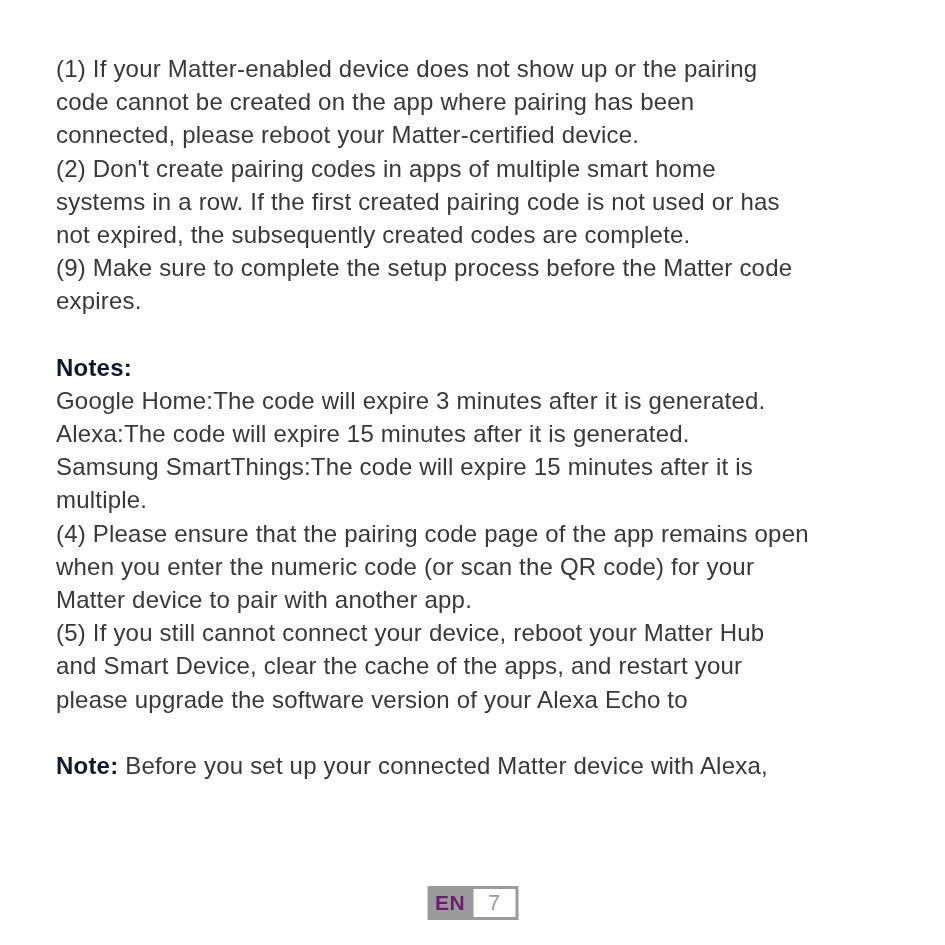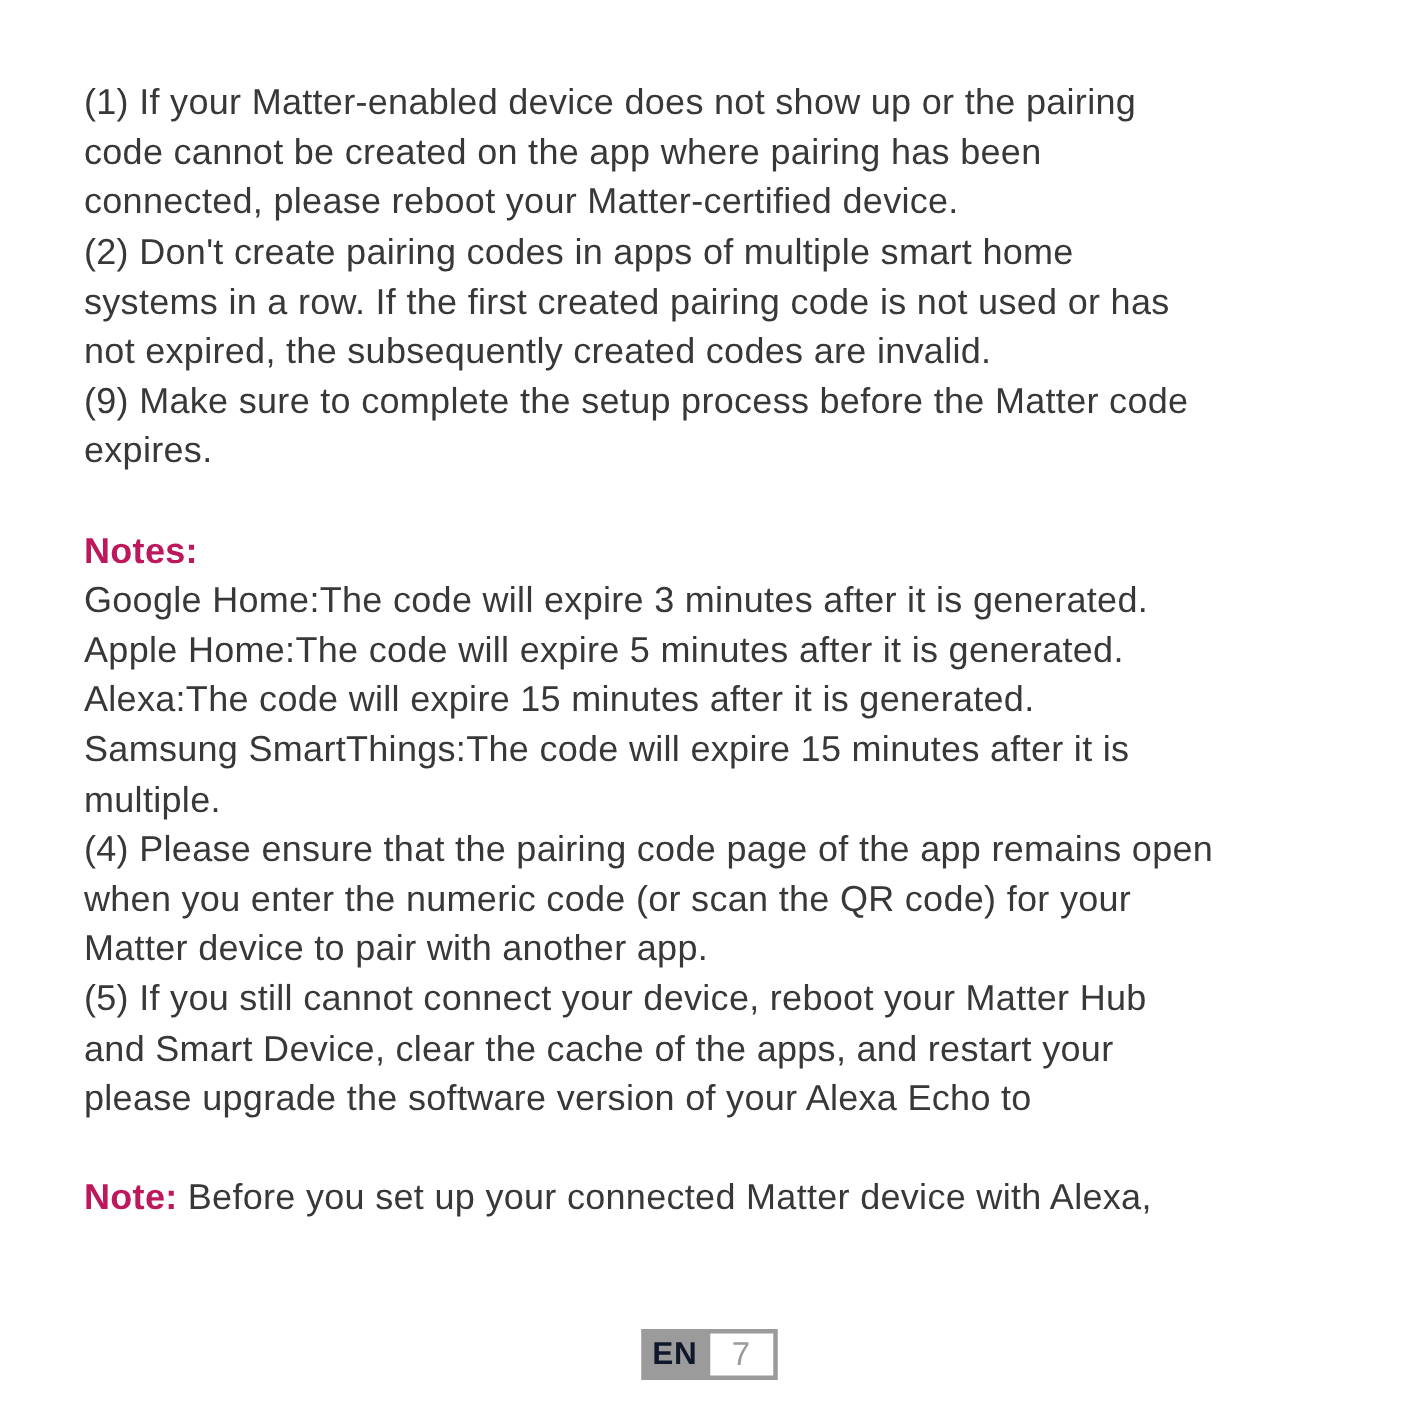--- a/index.html
+++ b/index.html
@@ -35,39 +35,39 @@
     white-space: nowrap;
     height: 33.2px;
   }
 
   .section-gap {
     margin-top: 33.2px;
   }
 
   .bold {
     font-weight: 700;
-    color: #be185d;
+    color: #0f172a;
   }
 
   .footer-badge {
     position: absolute;
     top: 886px;
     left: 50%;
     transform: translateX(-50%);
     width: 91px;
     height: 34px;
     background: #9b9b9b;
     display: flex;
     align-items: center;
   }
 
   .footer-lang {
     width: 46px;
     text-align: center;
-    color: #0f172a;
+    color: #701a75;
     font-weight: 700;
     font-size: 21px;
     letter-spacing: 0.5px;
   }
 
   .footer-pagenum {
     width: 42px;
     height: 28px;
     margin-right: 3px;
     background: #ffffff;
@@ -83,27 +83,26 @@
 
 <div class="page">
 
   <div class="content">
 
     <div class="line">(1) If your Matter-enabled device does not show up or the pairing</div>
     <div class="line">code cannot be created on the app where pairing has been</div>
     <div class="line">connected, please reboot your Matter-certified device.</div>
     <div class="line">(2) Don't create pairing codes in apps of multiple smart home</div>
     <div class="line">systems in a row. If the first created pairing code is not used or has</div>
-    <div class="line">not expired, the subsequently created codes are invalid.</div>
+    <div class="line">not expired, the subsequently created codes are complete.</div>
     <div class="line">(9) Make sure to complete the setup process before the Matter code</div>
     <div class="line">expires.</div>
 
     <div class="line section-gap bold">Notes:</div>
     <div class="line">Google Home:The code will expire 3 minutes after it is generated.</div>
-    <div class="line">Apple Home:The code will expire 5 minutes after it is generated.</div>
     <div class="line">Alexa:The code will expire 15 minutes after it is generated.</div>
     <div class="line">Samsung SmartThings:The code will expire 15 minutes after it is</div>
     <div class="line">multiple.</div>
     <div class="line">(4) Please ensure that the pairing code page of the app remains open</div>
     <div class="line">when you enter the numeric code (or scan the QR code) for your</div>
     <div class="line">Matter device to pair with another app.</div>
     <div class="line">(5) If you still cannot connect your device, reboot your Matter Hub</div>
     <div class="line">and Smart Device, clear the cache of the apps, and restart your</div>
 
     <div class="line">please upgrade the software version of your Alexa Echo to</div>

